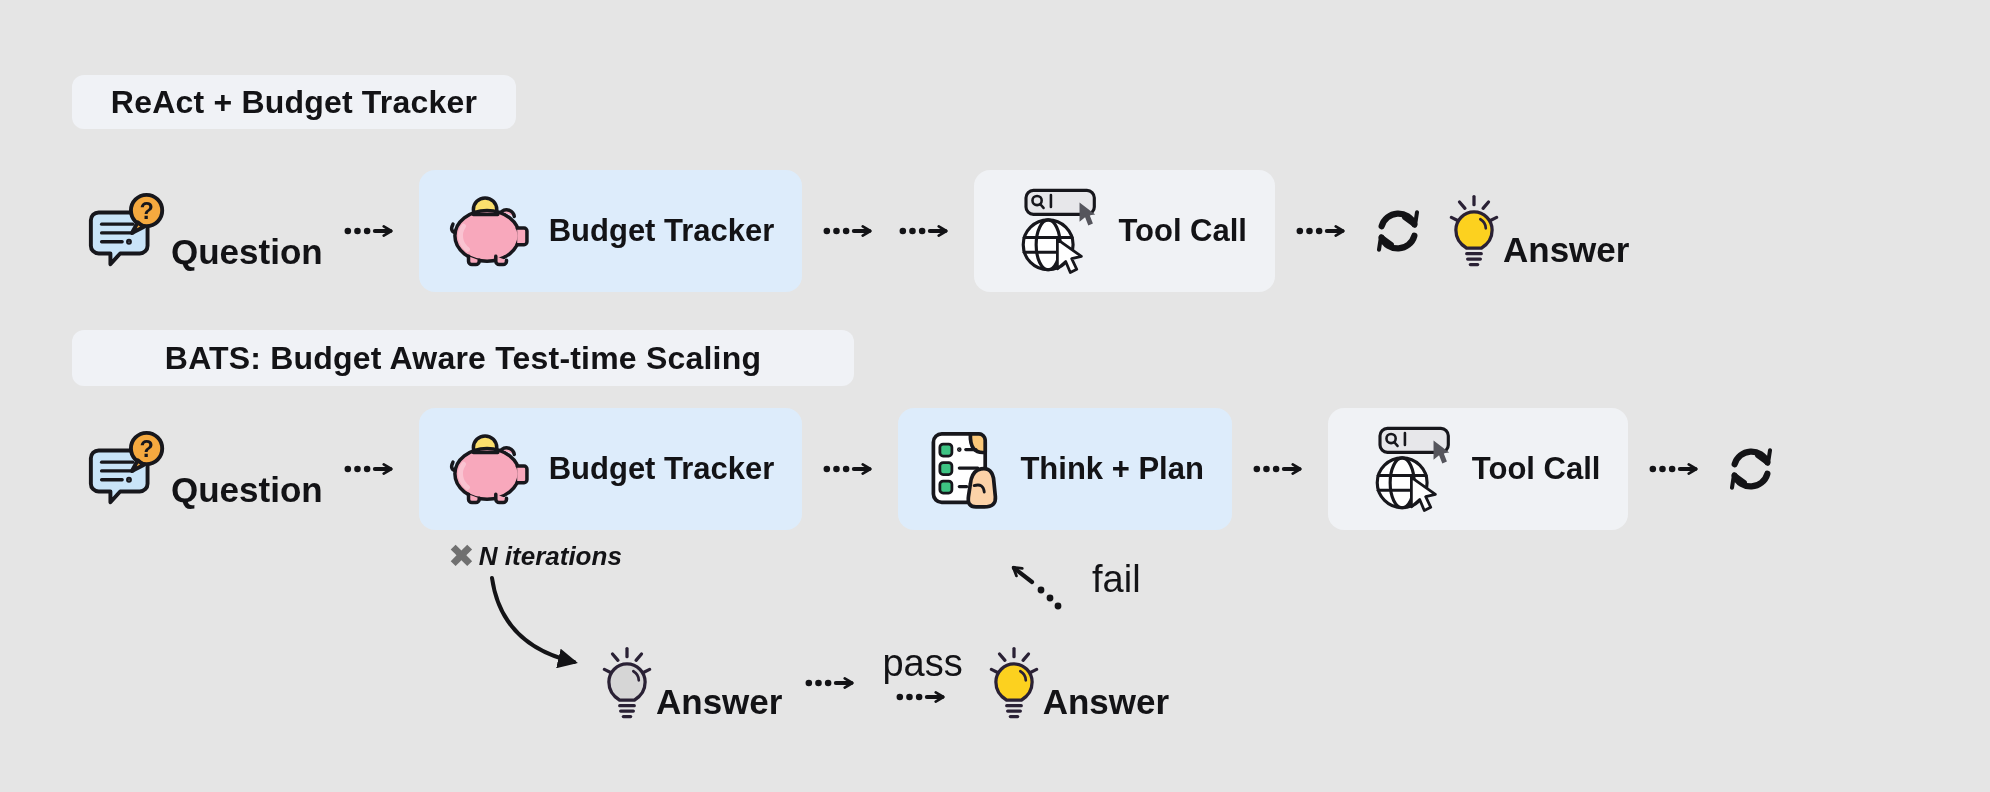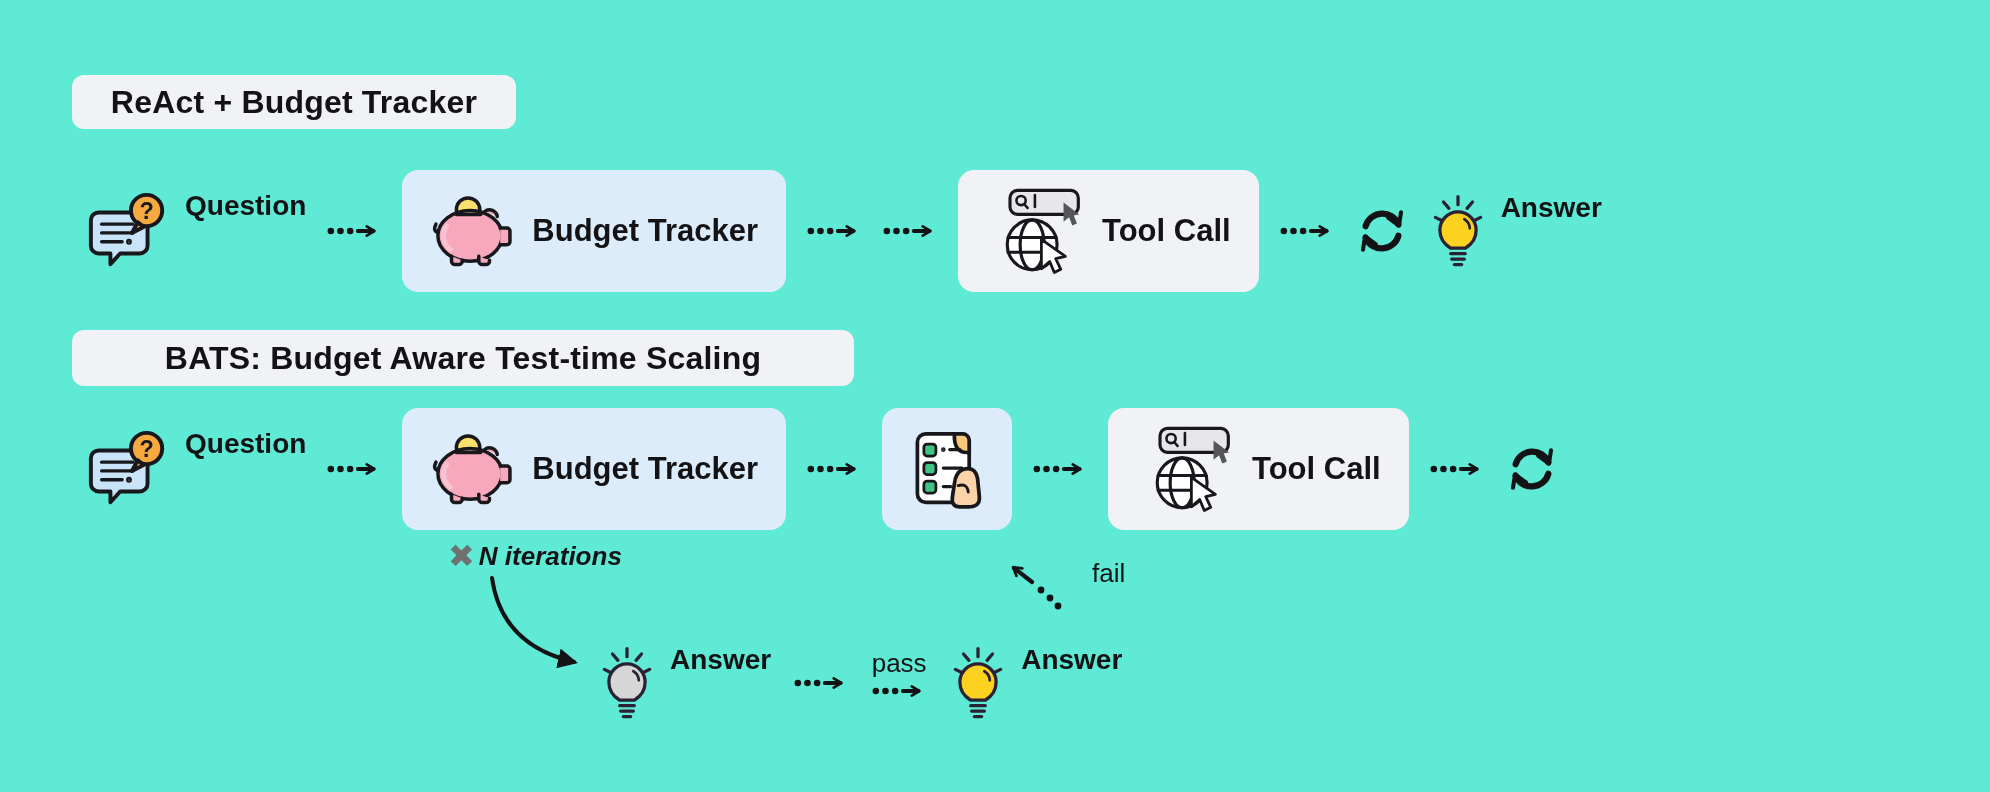--- a/index.html
+++ b/index.html
@@ -1,59 +1,59 @@
 <!DOCTYPE html>
 <html style="--node-blue: #ddecfb; --node-gray: #f0f2f5; --pill-bg: #f0f2f6; --text: #131316; --bulb-yellow: #fcd11f; --bulb-gray: #d6d6d6; --x-gray: #707070;"><head>
 <meta charset="utf-8">
 <style>
   :root{
     --node-blue:#ddecfb; --node-gray:#f0f2f5; --pill-bg:#f0f2f6;
     --text:#131316; --bulb-yellow:#fcd11f; --bulb-gray:#d6d6d6; --x-gray:#707070;
   }
   html,body{margin:0;padding:0;background:#fff;}
   .canvas{
-    position:relative; width:1990px; height:792px; background:#5eead4; overflow:hidden;
+    position:relative; width:1990px; height:792px; background:#e5e5e5; overflow:hidden;
     font-family:"Liberation Sans","DejaVu Sans",sans-serif; color:var(--text);
   }
   .pill{
     position:absolute; background:var(--pill-bg); border-radius:12px;
     display:flex; align-items:center; justify-content:center;
     font-weight:700; font-size:32px; letter-spacing:.2px;
   }
   .pill1{ left:72px; top:75px;  width:444px; height:54px; }
   .pill2{ left:72px; top:330px; width:782px; height:56px; }
   .flow{ position:absolute; display:flex; align-items:center; gap:20px; }
   .row1{ left:85px; top:170px; height:122px; }
   .row2{ left:85px; top:408px; height:122px; }
   .row3{ left:598px; top:622px; height:122px; gap:22px; }
   .node{
     display:flex; align-items:center; gap:20px; padding:0 28px; height:122px;
     border-radius:16px; font-size:31px; font-weight:700; white-space:nowrap; flex:0 0 auto;
   }
   .node.blue{ background:var(--node-blue); }
   .node.gray{ background:var(--node-gray); }
-  .unit{ display:flex; align-items:flex-start; gap:14px; font-size:28px; font-weight:700; white-space:nowrap; flex:0 0 auto; }
+  .unit{ display:flex; align-items:flex-end; font-size:35px; font-weight:700; white-space:nowrap; flex:0 0 auto; }
   .arrow{ width:56px; height:24px; flex:0 0 auto; }
   .i-chat {width:86px; height:82px;}
   .i-piggy{width:82px; height:74px;}
   .i-check{width:74px; height:82px;}
   .i-web  {width:96px; height:88px;}
   .i-loop {width:54px; height:50px;}
   .i-bulb {width:58px; height:78px;}
   .i-stamp{width:80px; height:80px;}
   .bulb-yellow{ color:var(--bulb-yellow); }
   .bulb-gray{ color:var(--bulb-gray); }
   .n-iter{
     position:absolute; left:448px; top:540px; display:flex; align-items:center; gap:4px;
     font-size:26px; font-style:italic; font-weight:700;
   }
   .x-mark{ color:var(--x-gray); font-style:normal; font-size:32px; font-weight:700; line-height:1; }
   .curved-arrow{ position:absolute; left:478px; top:574px; }
   .fail-group{ position:absolute; left:1000px; top:556px; display:flex; align-items:flex-start; gap:22px; }
-  .fail-label,.pass-label{ font-size:26px; font-weight:400; }
+  .fail-label,.pass-label{ font-size:38px; font-weight:400; }
   .fail-label{ margin-top:2px; }
   .pass-col{ display:flex; flex-direction:column; align-items:center; transform:translateY(-8px); }
   .defs{ position:absolute; width:0; height:0; }
 </style>
 </head>
 <body>
 
 <div class="canvas">
 
   <svg class="defs" aria-hidden="true">
@@ -237,20 +237,21 @@
         </svg>
       <span>Budget Tracker</span>
     </div>
     <svg class="arrow">
         <use href="#sym-dotarrow"></use>
       </svg>
     <div class="node blue">
       <svg class="i-check">
           <use href="#sym-checklist"></use>
         </svg>
+      <span>Think + Plan</span>
     </div>
     <svg class="arrow">
         <use href="#sym-dotarrow"></use>
       </svg>
     <div class="node gray">
       <svg class="i-web">
           <use href="#sym-websearch"></use>
         </svg>
       <span>Tool Call</span>
     </div>

